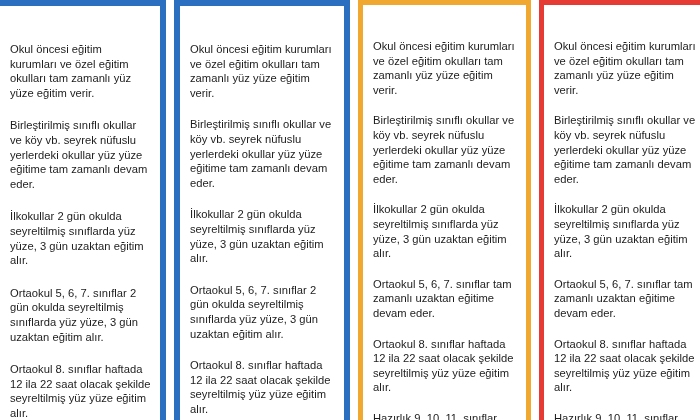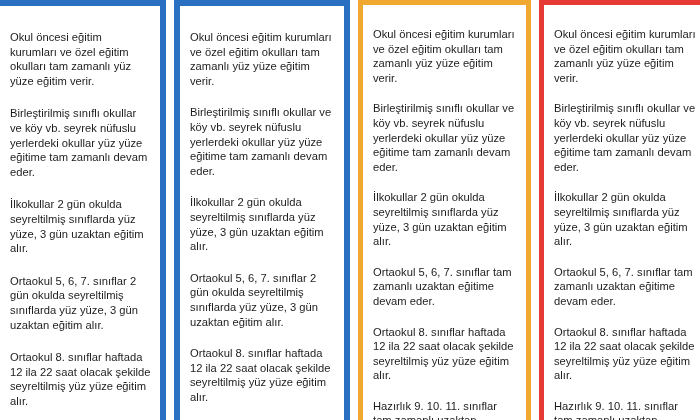--- a/index.html
+++ b/index.html
@@ -57,21 +57,21 @@
     margin-left: 8px;
     margin-top: 0px;
     height: 438px;
     border-width: 5px;
   }
   .card-body {
     padding: 10px 9px 0 10px;
     box-sizing: border-box;
   }
   .para {
-    margin: 0 0 18px 0;
+    margin: 12px 0 18px 0;
     font-size: 11.2px;
     line-height: 14.6px;
     color: #1c1c1c;
     letter-spacing: 0.02px;
   }
   .card.c0 .card-body { padding-top: 24px; }
   .card.c1 .card-body { padding-top: 24px; }
   .card.c2 .card-body { padding-top: 22px; }
   .card.c3 .card-body { padding-top: 22px; }
   .card.c0 .para { margin-bottom: 18px; }

